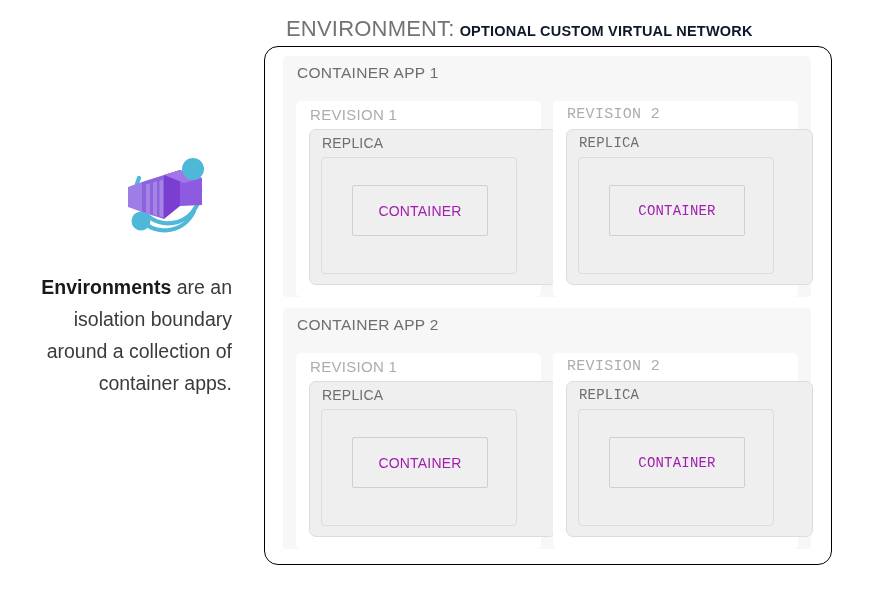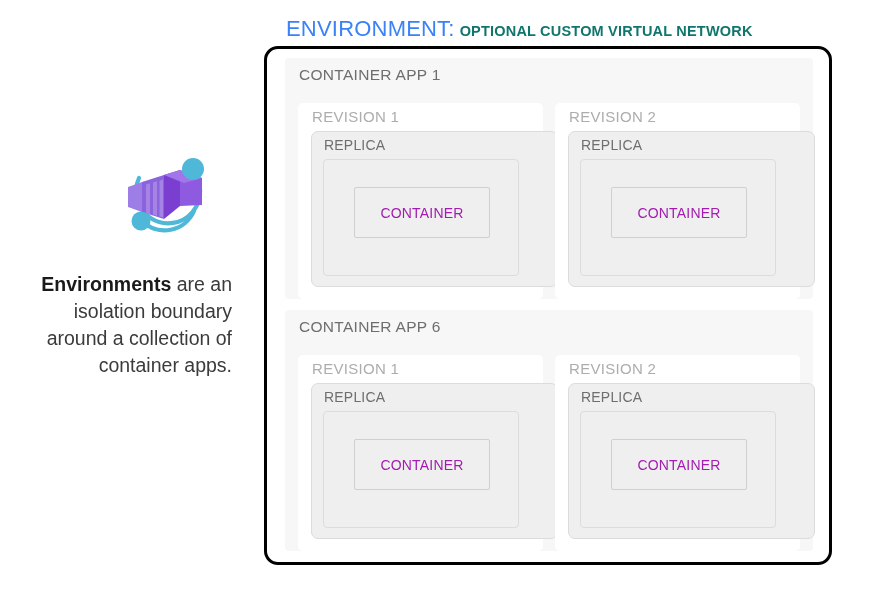--- a/index.html
+++ b/index.html
@@ -32,60 +32,60 @@
     height: 95px;
   }
 
   #caption {
     position: absolute;
     left: 10px;
     top: 271px;
     width: 222px;
     text-align: right;
     font-size: 19.5px;
-    line-height: 27px;
+    line-height: 32px;
     color: #3b3b3b;
     font-family: "Liberation Sans", sans-serif;
   }
   #caption .bold {
     font-weight: bold;
     color: #1a1a1a;
   }
 
   
   #diagram-title {
     position: absolute;
     left: 286px;
     top: 16px;
     height: 28px;
     white-space: nowrap;
   }
   #title-main {
     font-size: 22px;
-    color: #3b82f6;
+    color: #737373;
     letter-spacing: 0.2px;
     font-family: "Liberation Sans", sans-serif;
   }
   #title-sub {
     font-size: 14.5px;
     font-weight: bold;
-    color: #0f766e;
+    color: #0f172a;
     letter-spacing: 0.2px;
     margin-left: 5px;
     font-family: "Liberation Sans", sans-serif;
   }
 
   
   #environment-box {
     position: absolute;
     left: 264px;
     top: 46px;
     width: 568px;
     height: 519px;
-    border: 3px solid #000000;
+    border: 1px solid #000000;
     border-radius: 14px;
     box-sizing: border-box;
     background: #ffffff;
   }
 
   
   .container-app {
     position: absolute;
     left: 18px;
     width: 528px;
@@ -110,21 +110,21 @@
   .revision {
     position: absolute;
     top: 45px;
     width: 245px;
     height: 196px;
     background: #ffffff;
     border-radius: 5px;
     box-sizing: border-box;
   }
   .revision-left  { left: 13px; }
-  .revision-right { left: 270px; }
+  .revision-right { left: 270px; font-family: Liberation Mono, monospace; }
 
   .revision-label {
     position: absolute;
     left: 14px;
     top: 5px;
     font-size: 15px;
     color: #adadad;
     letter-spacing: 0.3px;
     white-space: nowrap;
   }
@@ -247,21 +247,21 @@
         <div class="inner-box">
           <div class="container-box">
             <span class="container-label">CONTAINER</span>
           </div>
         </div>
       </div>
     </div>
   </div>
 
   <div class="container-app" id="container-app-2">
-    <div class="app-label">CONTAINER APP 6</div>
+    <div class="app-label">CONTAINER APP 2</div>
 
     <div class="revision revision-left">
       <div class="revision-label">REVISION 1</div>
       <div class="replica">
         <div class="replica-label">REPLICA</div>
         <div class="inner-box">
           <div class="container-box">
             <span class="container-label">CONTAINER</span>
           </div>
         </div>

